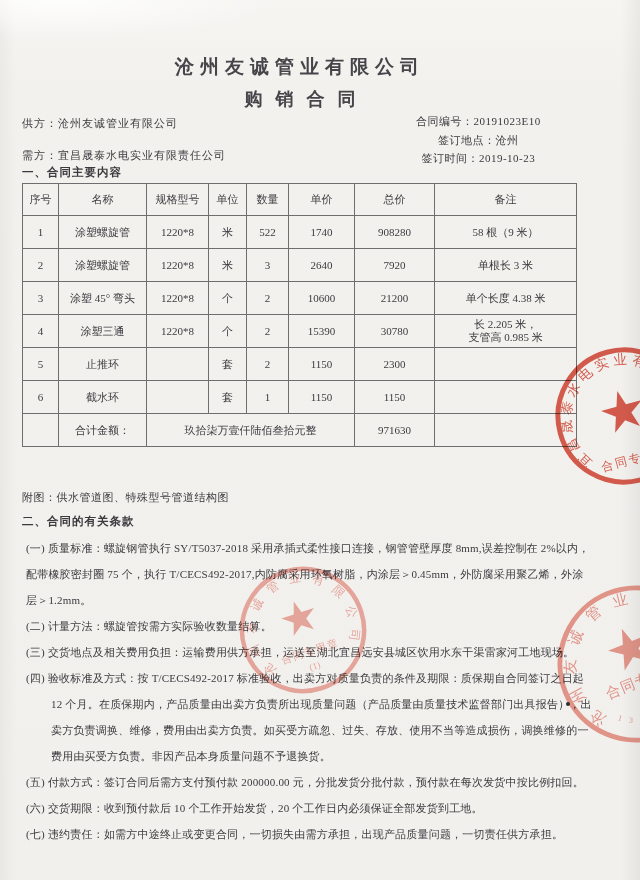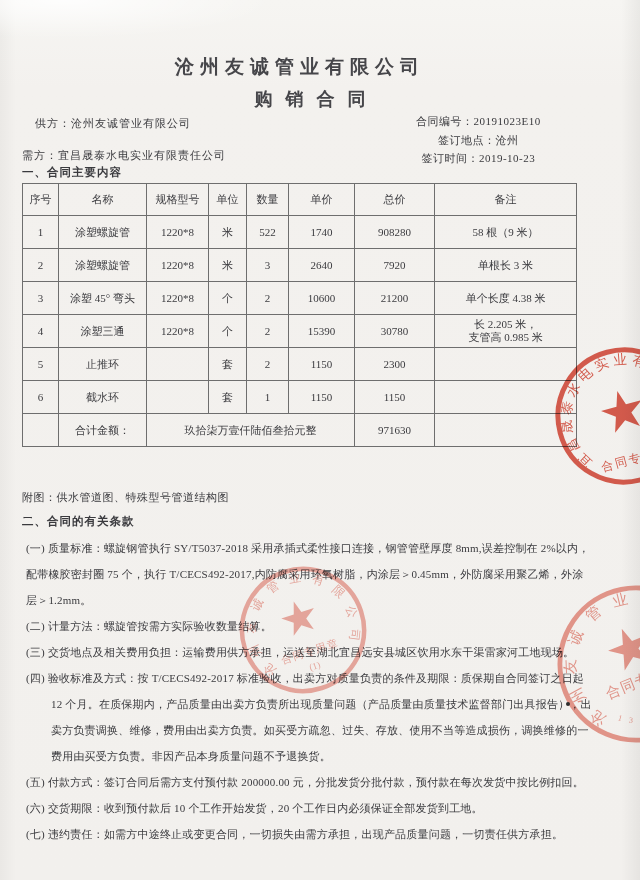--- a/index.html
+++ b/index.html
@@ -14,25 +14,25 @@
       radial-gradient(ellipse 300px 55px at 10% 0%, rgba(255,255,255,.85), rgba(255,255,255,0) 70%),
       linear-gradient(90deg, rgba(0,0,0,.035), rgba(0,0,0,0) 2.5%, rgba(0,0,0,0) 97%, rgba(0,0,0,.05)),
       linear-gradient(180deg,#f6f5f2 0%,#f3f1ee 10%,#f2f0ed 100%);
   }
   .abs{position:absolute;}
   .doc-title{
     left:0;top:54px;width:600px;text-align:center;
     font-size:19px;font-weight:600;letter-spacing:6px;color:#46464a;
   }
   .doc-subtitle{
-    left:10px;top:87px;width:600px;text-align:center;
+    left:0;top:87px;width:600px;text-align:center;
     font-size:18px;font-weight:600;letter-spacing:13px;text-indent:13px;color:#46464a;
   }
   .party-line{left:22px;font-size:11px;letter-spacing:1px;white-space:nowrap;}
-  .supplier-line{top:116px;margin-left:13px;}
+  .supplier-line{top:116px;}
   .buyer-line{top:148px;}
   .meta-block{left:416px;top:112px;font-size:11px;letter-spacing:.5px;}
   .meta-block .meta-line{height:18.5px;line-height:18.5px;white-space:nowrap;text-align:center;}
   .section-title{left:22px;font-size:11.5px;font-weight:600;letter-spacing:1px;white-space:nowrap;}
   .section-1{top:165px;}
   .section-2{top:514px;font-weight:600;}
   table.items-table{
     position:absolute;left:22px;top:183px;width:554px;
     border-collapse:collapse;table-layout:fixed;
     font-size:11px;color:#3b3b3f;

